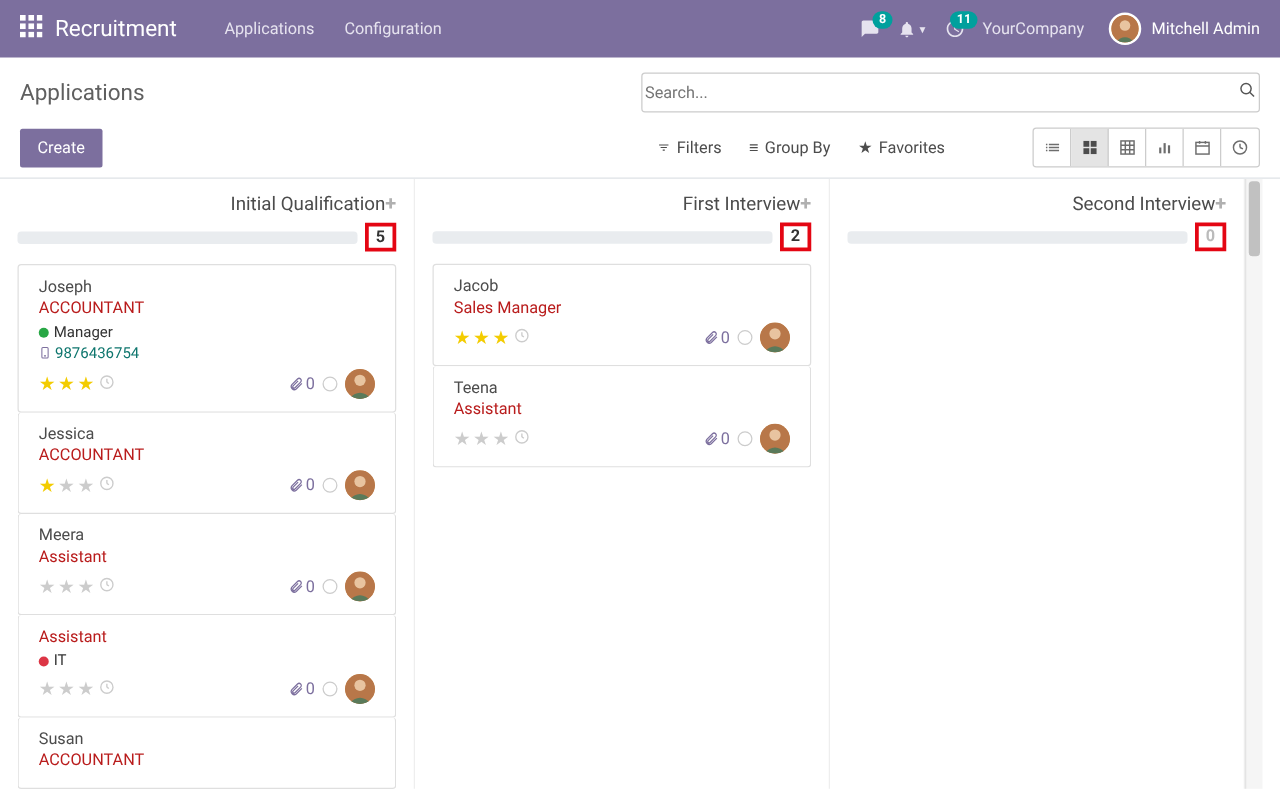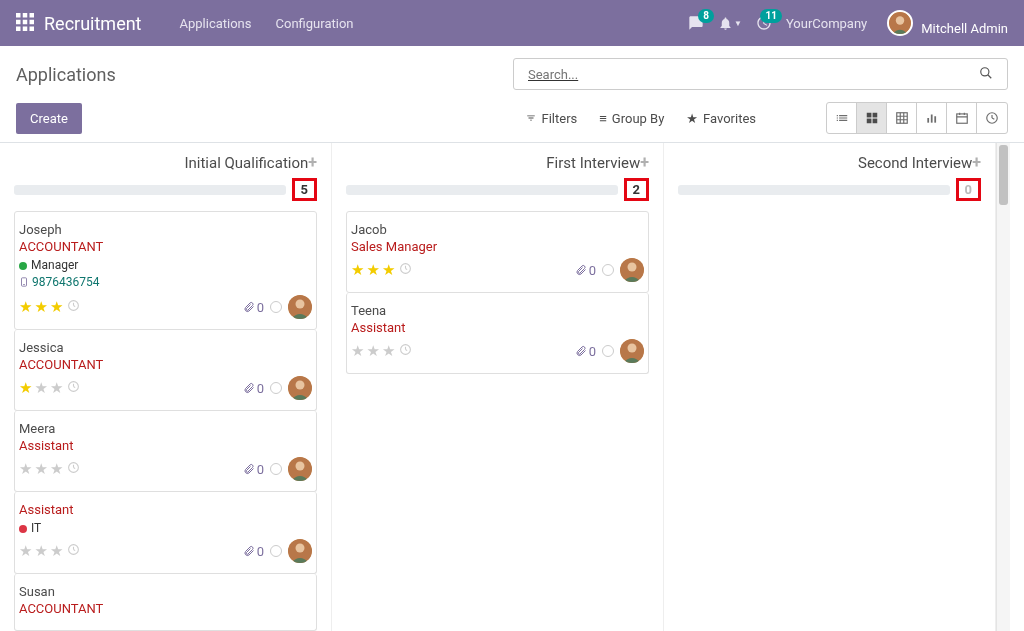--- a/index.html
+++ b/index.html
@@ -6,29 +6,29 @@
 body { width:1024px; height:631px; overflow:hidden; background:#fff; color:#333; font-size:13px; }
 
 .topbar { height:46px; background:#7c6f9e; display:flex; align-items:center; padding:15px 16px; color:#fff; }
 .apps-icon svg { width:18px; height:18px; }
 .app-title { font-size:18px; margin-left:10px; margin-right:26px; }
 .nav-item { padding:0 12px; height:46px; display:flex; align-items:center; color:#e6e3ef; cursor:pointer; font-size:13px; }
 .spacer { flex:1; }
 .tray { display:flex; align-items:center; gap:14px; }
 .icon-btn { position:relative; display:flex; align-items:center; cursor:pointer; color:#e6e3ef; }
 .badge { position:absolute; top:-6px; right:-10px; background:#00a09d; color:#fff; border-radius:9px; font-size:10px; font-weight:bold; padding:1px 5px; line-height:12px; }
-.user { display:flex; align-items:flex-end; gap:8px; cursor:pointer; margin-left:6px; }
+.user { display:flex; align-items:center; gap:8px; cursor:pointer; margin-left:6px; }
 .avatar { width:26px; height:26px; border-radius:50%; background:#c98d56; border:2px solid #fff; overflow:hidden; display:flex; align-items:center; justify-content:center; }
 .avatar svg { width:26px; height:26px; }
 
 .header { padding:12px 16px 0; }
 .header-row1 { display:flex; align-items:center; gap:16px; margin-bottom:12px; }
 .page-title { font-size:18px; color:#5f5f5f; flex:0 0 auto; }
 .search-wrap { flex:1; display:flex; justify-content:flex-end; }
-.search { width:495px; height:32px; border:1px solid #ccc; border-radius:3px; display:flex; align-items:center; padding:0 14px;text-decoration:underline; }
+.search { width:495px; height:32px; border:1px solid #ccc; border-radius:3px; display:flex; align-items:center; padding:0 2px; }
 .search input { flex:1; border:none; outline:none; font-size:13px; }
 .header-row2 { display:flex; align-items:center; gap:16px; margin-bottom:8px; }
 .btn-create { background:#7c6f9e; color:#fff; border:none; padding:8px 14px; font-size:13px; cursor:pointer; border-radius:2px; }
 .filter-bar { flex:1; display:flex; justify-content:flex-end; align-items:center; }
 .filter-group { display:flex; gap:22px; margin-right:70px; }
 .filter-btn { display:flex; align-items:center; gap:5px; color:#4c4c4c; cursor:pointer; font-size:13px; }
 .view-switch { display:flex; border:1px solid #ccc; border-radius:3px; overflow:hidden; }
 .view-btn { width:30px; height:30px; display:flex; align-items:center; justify-content:center; cursor:pointer; border-right:1px solid #ccc; color:#6d6d6d; }
 .view-btn:last-child { border-right:none; }
 .view-btn.active { background:#e4e4e4; }
@@ -40,21 +40,21 @@
 .thumb { position:absolute; top:2px; left:2px; right:2px; height:60px; background:#c1c1c1; border-radius:3px; }
 .col-head { display:flex; align-items:center; justify-content:flex-end; margin-bottom:6px; }
 .col-title { font-size:15px; color:#4c4c4c; }
 .plus { color:#b0b0b0; font-weight:bold; font-size:16px; cursor:pointer; }
 .progress-row { display:flex; align-items:center; gap:6px; margin-bottom:10px; }
 .progress { flex:1; height:10px; background:#e9ecef; border-radius:3px; }
 .count-box { border:3px solid #e40613; padding:1px 6px; font-weight:bold; font-size:13px; min-width:22px; text-align:center; }
 .count-zero { color:#bbb; }
 
 .cards { display:flex; flex-direction:column; }
-.card { border:1px solid #dfdfdf; border-radius:3px; border-top:none; padding:10px 4px; background:#fff; }
+.card { border:1px solid #dfdfdf; border-radius:3px; border-top:none; padding:10px 16px; background:#fff; }
 .card:first-child { border-top:1px solid #dfdfdf; }
 .card .name { font-size:13px; color:#4c4c4c; margin-bottom:2px; }
 .card .role { font-size:13px; color:#b91c1c; margin-bottom:4px; }
 .tag-row { margin-bottom:3px; font-size:12px; }
 .tag-dot { display:inline-block; width:8px; height:8px; border-radius:50%; margin-right:4px; vertical-align:middle; }
 .tag-green { background:#28a745; }
 .tag-red { background:#dc3545; }
 .phone { color:#0f766e; font-size:12px; margin-bottom:6px; display:flex; align-items:center; gap:3px; }
 .foot { display:flex; align-items:center; justify-content:space-between; margin-top:4px; }
 .stars { display:flex; gap:2px; align-items:center; }

